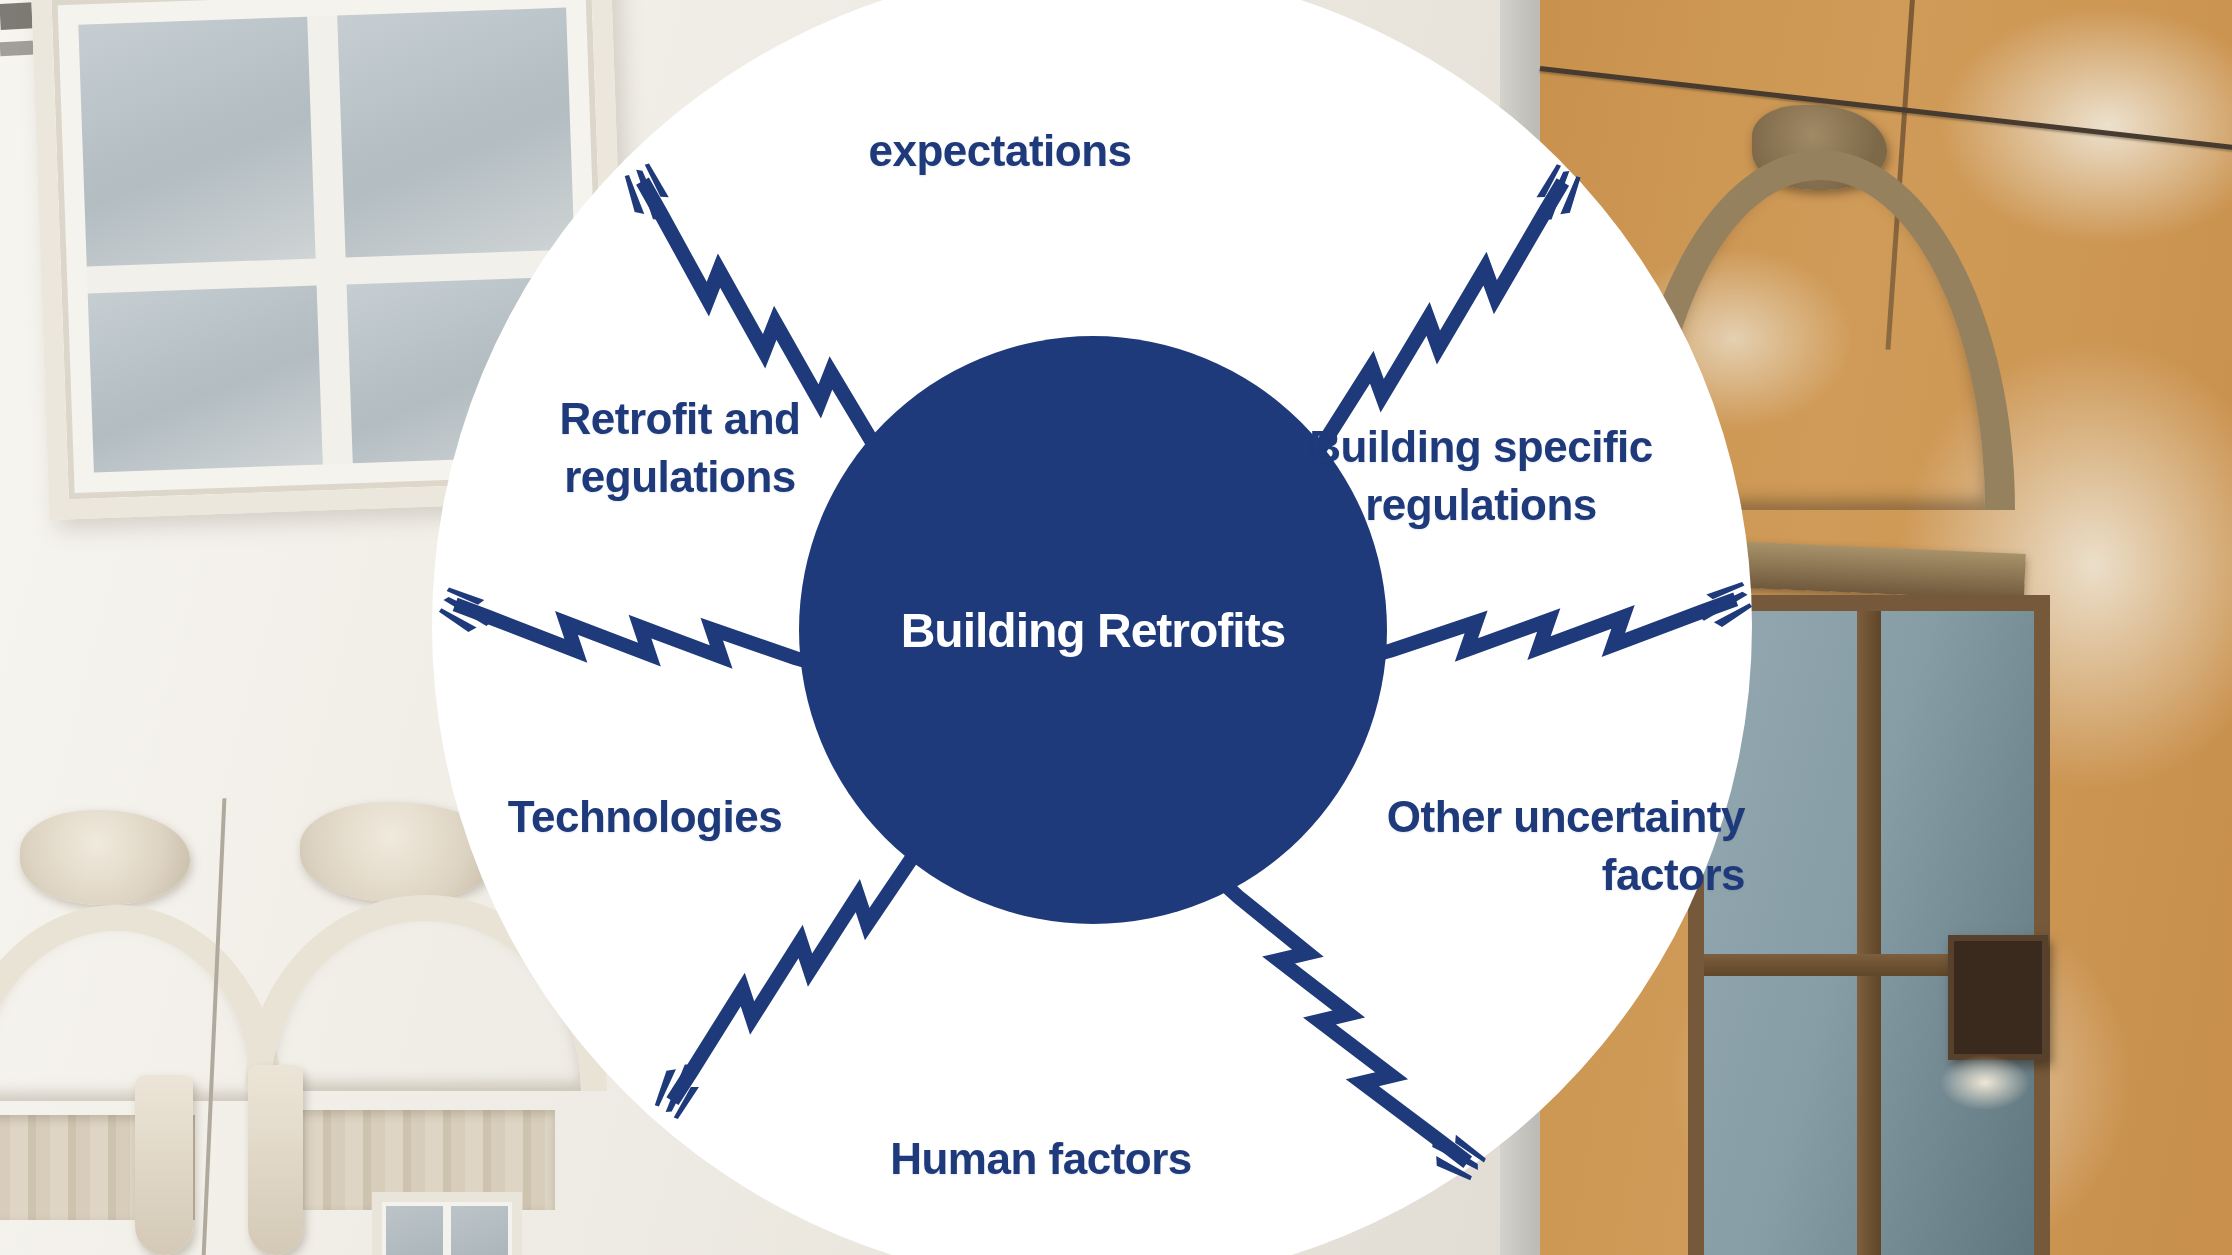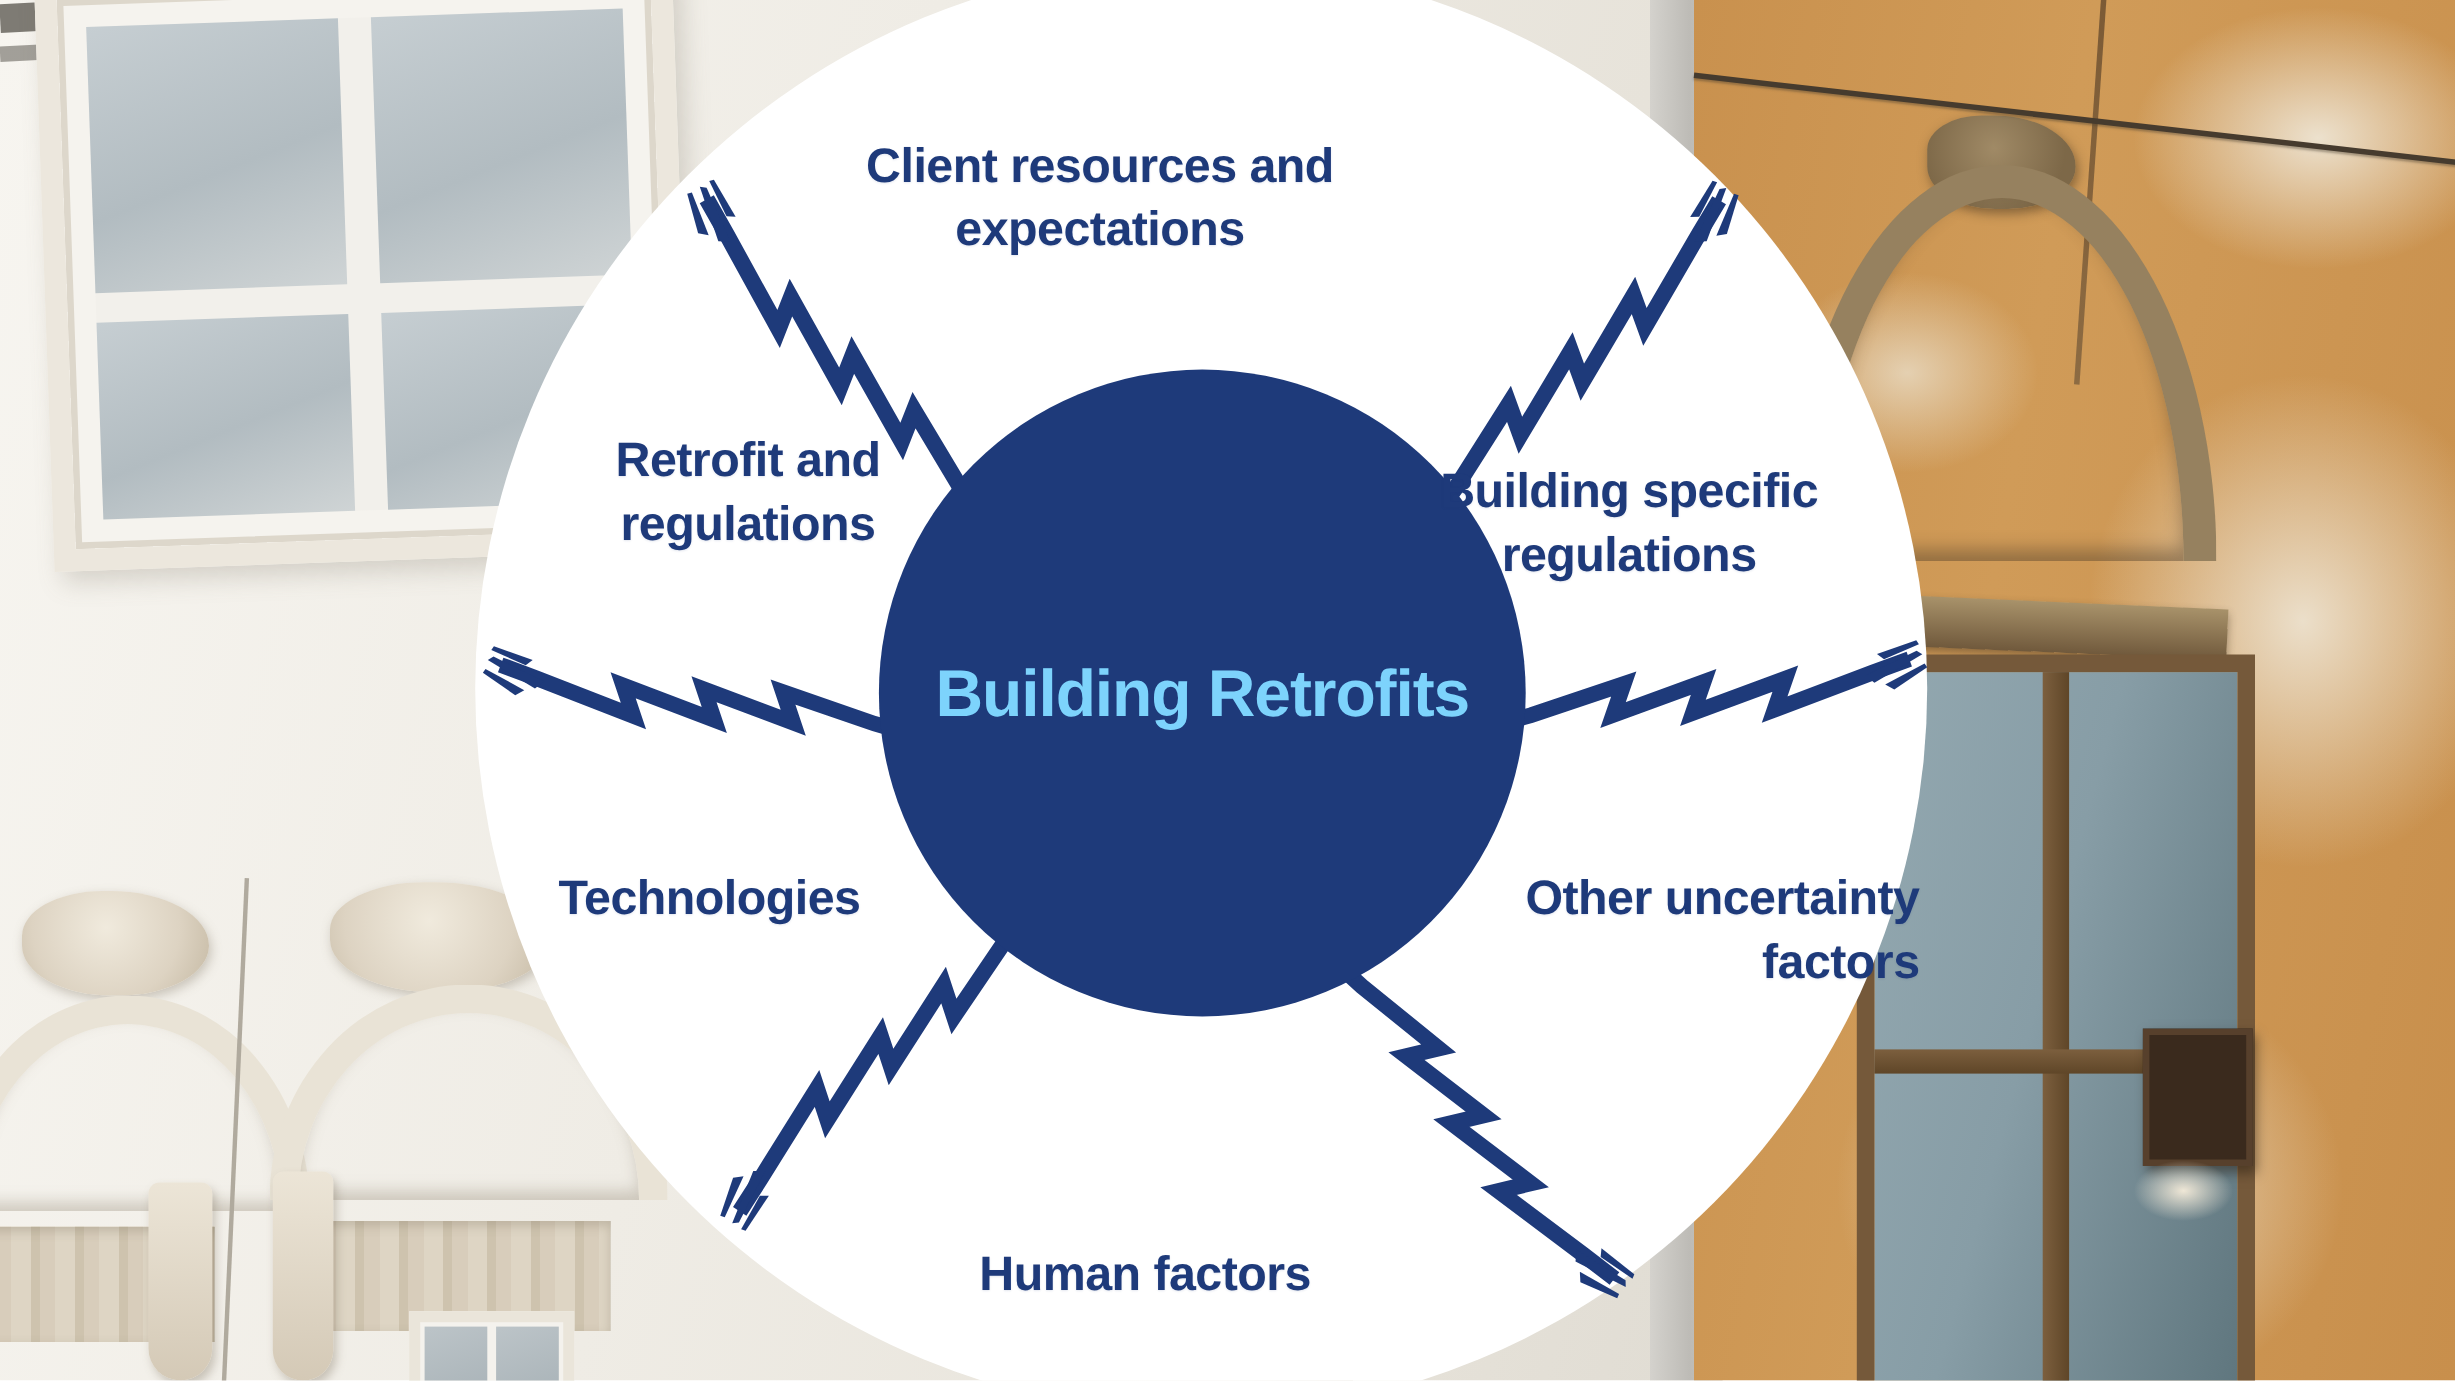--- a/index.html
+++ b/index.html
@@ -51,21 +51,21 @@
   
   #outer-circle{
     position:absolute;left:432px;top:-34px;width:1320px;height:1320px;border-radius:50%;
     background:#ffffff;z-index:2;
   }
   #center-circle{
     position:absolute;left:799px;top:336px;width:588px;height:588px;border-radius:50%;
     background:#1e3a7a;z-index:4;display:flex;align-items:center;justify-content:center;
   }
   #center-label{
-    color:#7dd3fc;font-size:60px;font-weight:700;letter-spacing:-1px;text-align:center;
+    color:#ffffff;font-size:48px;font-weight:700;letter-spacing:-1px;text-align:center;
   }
   #bolts{position:absolute;left:0;top:0;z-index:3;}
   .factor{
     position:absolute;z-index:5;color:#1e3a7a;font-weight:700;font-size:44px;line-height:58px;
     text-align:center;letter-spacing:-0.5px;text-shadow:0 1px 2px rgba(30,58,122,0.12);
   }
   #factor-top{left:700px;top:122px;width:600px;}
   #factor-upper-left{left:430px;top:390px;width:500px;}
   #factor-upper-right{left:1231px;top:390px;width:500px;margin-top:28px;}
   #factor-lower-left{left:395px;top:788px;width:500px;}
@@ -139,21 +139,20 @@
     <use href="#bolt-shape" transform="translate(1388,622) rotate(-7.5) scale(0.95)"></use>
     <use href="#bolt-shape" transform="translate(938,870) rotate(135.2) scale(0.96)"></use>
     <use href="#bolt-shape" transform="translate(1260,878) rotate(50.1) scale(0.96)"></use>
   </svg>
 
   <div id="center-circle">
     <div id="center-label">Building Retrofits</div>
   </div>
 
   <div class="factor" id="factor-top">
-    <div>Client resources and</div>
     <div>expectations</div>
   </div>
   <div class="factor" id="factor-upper-left">
     <div>Retrofit and</div>
     <div>regulations</div>
   </div>
   <div class="factor" id="factor-upper-right">
     <div>Building specific</div>
     <div>regulations</div>
   </div>

